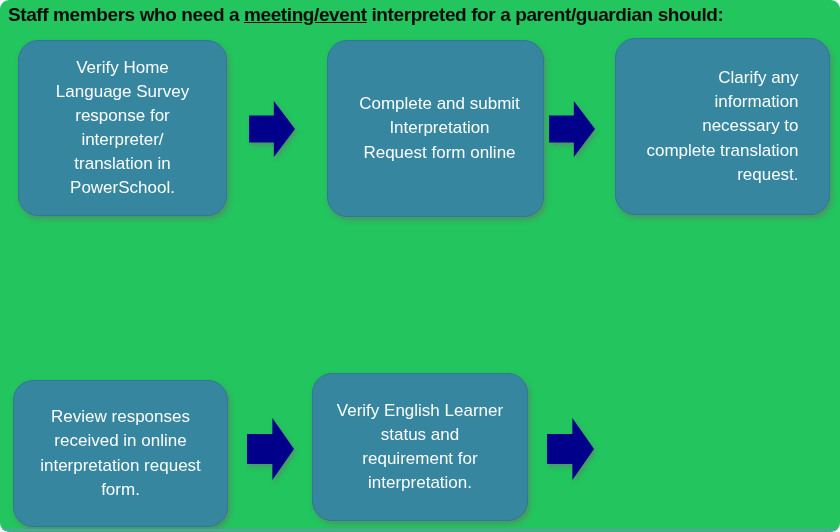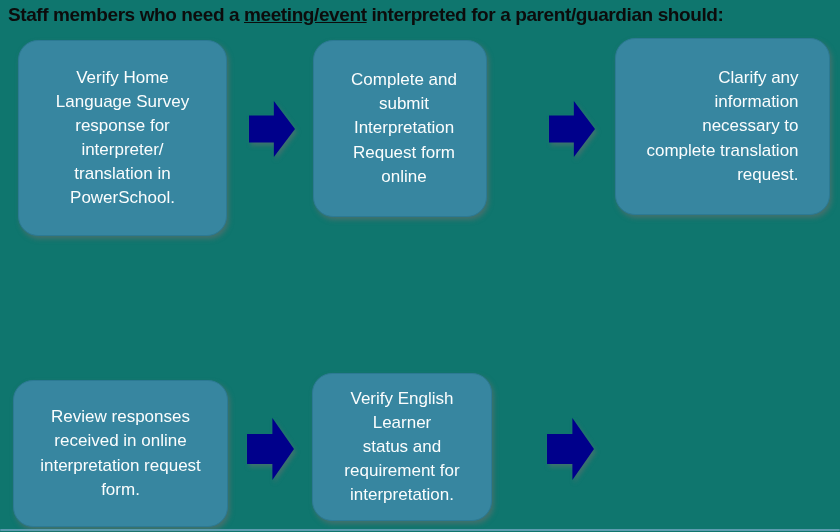--- a/index.html
+++ b/index.html
@@ -3,22 +3,23 @@
 <meta charset="utf-8">
 <style>
   * { margin: 0; padding: 0; box-sizing: border-box; }
   html, body { background: #ffffff; }
   body { font-family: "Liberation Sans", sans-serif; }
 
   .canvas {
     position: relative;
     width: 840px;
     height: 532px;
-    background: #0f766e;
+    background: #22c55e;
     overflow: hidden;
+    border-radius: 9px;
   }
 
   .heading {
     position: absolute;
     left: 8px;
     width: 824px;
     font-weight: bold;
     font-size: 19px;
     letter-spacing: -0.4px;
     color: #0c0c0c;
@@ -66,34 +67,34 @@
 </style>
 </head>
 <body>
 
 <div class="canvas">
 
   <div class="heading" style="top:4px">
     <span>Staff members who need a </span><span class="u">meeting/event</span><span> interpreted for a parent/guardian should:</span>
   </div>
 
-  <div class="step-box" style="left:18px; top:40px; width:209px; height:196px;align-items:center;">
+  <div class="step-box" style="left:18px; top:40px; width:209px; height:176px;align-items:center;">
     <span>Verify Home
 Language Survey
 response for
 interpreter/
 translation in
 PowerSchool.</span>
   </div>
 
   <div class="arrow" style="left:249px; top:101px; width:46px; height:56px;">
     <div class="shape"></div>
   </div>
 
-  <div class="step-box" style="left:313px; top:40px; width:174px; height:177px;padding-left:20px;">
+  <div class="step-box" style="left:327px; top:40px; width:217px; height:177px;padding-left:20px;">
     <span>Complete and submit
 Interpretation
 Request form online</span>
   </div>
 
   <div class="arrow" style="left:549px; top:101px; width:46px; height:56px;">
     <div class="shape"></div>
   </div>
 
   <div class="step-box" style="left:615px; top:38px; width:215px; height:177px;text-align:right;">
@@ -109,21 +110,21 @@
     <span>Review responses
 received in online
 interpretation request
 form.</span>
   </div>
 
   <div class="arrow" style="left:247px; top:418px; width:47px; height:62px;">
     <div class="shape"></div>
   </div>
 
-  <div class="step-box" style="left:312px; top:373px; width:180px; height:148px;">
+  <div class="step-box" style="left:312px; top:373px; width:216px; height:148px;">
     <span>Verify English Learner
 status and
 requirement for
 interpretation.</span>
   </div>
 
   <div class="arrow" style="left:547px; top:418px; width:47px; height:62px;">
     <div class="shape"></div>
   </div>
 

